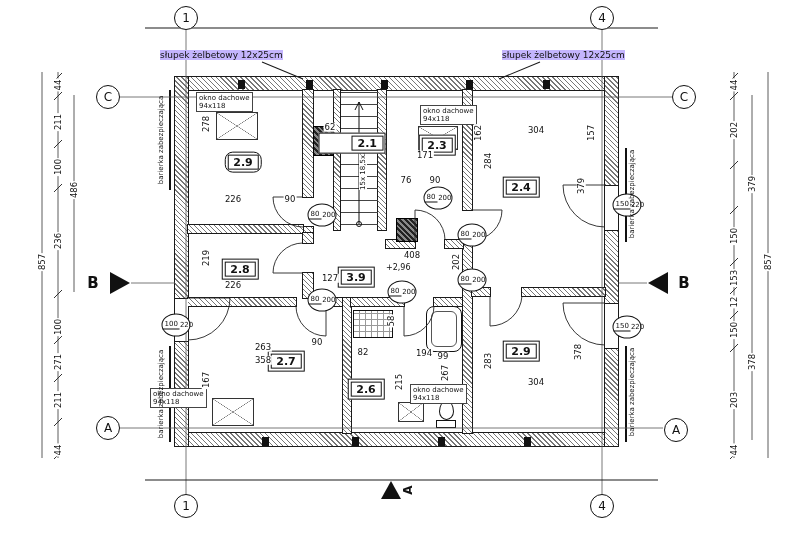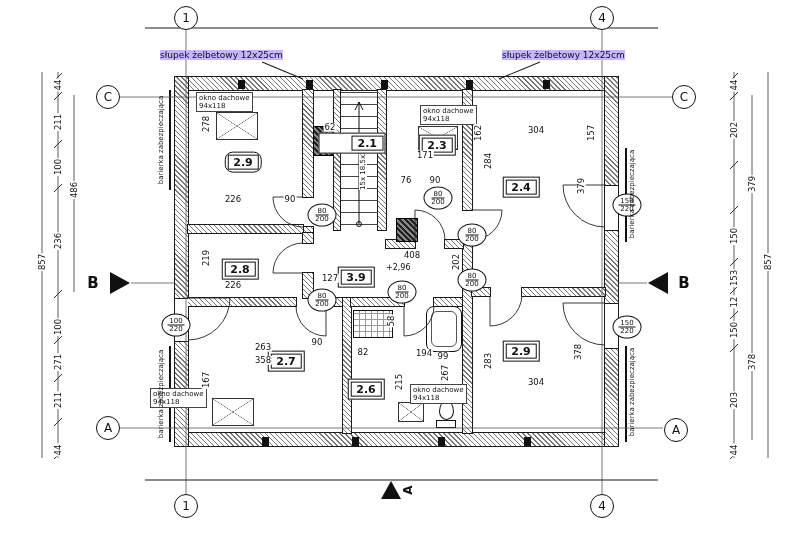--- a/index.html
+++ b/index.html
@@ -43,21 +43,21 @@
   }
   .post { position: absolute; width: 7px; height: 9px; background: #111; }
   .railing-line { position: absolute; width: 2px; background: #111; }
   .lines { position: absolute; left: 0; top: 0; pointer-events: none; }
 
   .room-label { position: absolute; transform: translate(-50%,-50%); border: 1px solid #111; padding: 1.5px; background: #fff; }
   .room-label-inner { border: 1px solid #111; font-weight: bold; font-size: 11px; padding: 0 5px; line-height: 1.25; }
   .door-label {
     position: absolute; transform: translate(-50%,-50%); width: 29px; height: 23px;
     border: 1px solid #111; border-radius: 50%; background: #fff;
-    display: flex; flex-direction: column; align-items: center; justify-content: center;
+    display: flex; flex-direction: row; align-items: center; justify-content: space-between;
     font-size: 7px; line-height: 1.05;
   }
   .door-label .top { border-bottom: 1px solid #111; padding: 0 2px; }
   .okno {
     position: absolute; font-size: 7px; line-height: 1.15; background: #fff;
     border: 1px solid #444; padding: 1px 2px; white-space: nowrap;
   }
   .dim { position: absolute; font-size: 8.5px; white-space: nowrap; transform: translate(-50%,-50%); background: #fff; line-height: 1; padding: 0 1px; }
   .dim-v { transform: translate(-50%,-50%) rotate(-90deg); }
   .grid-circle {

